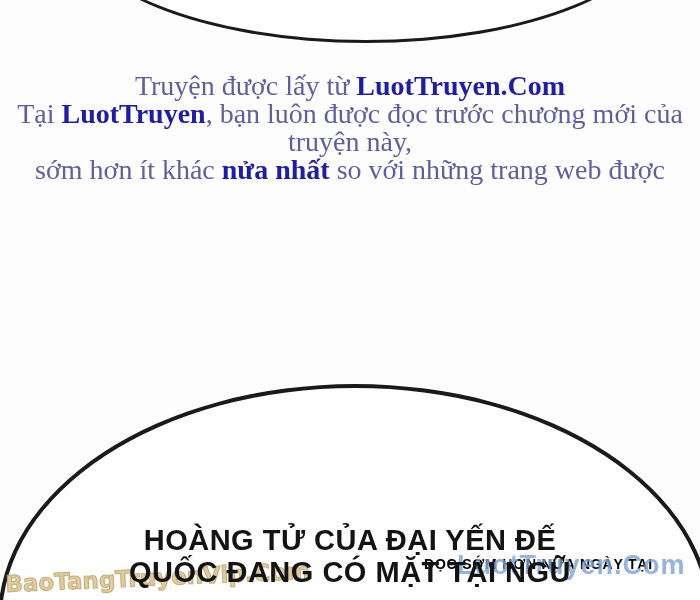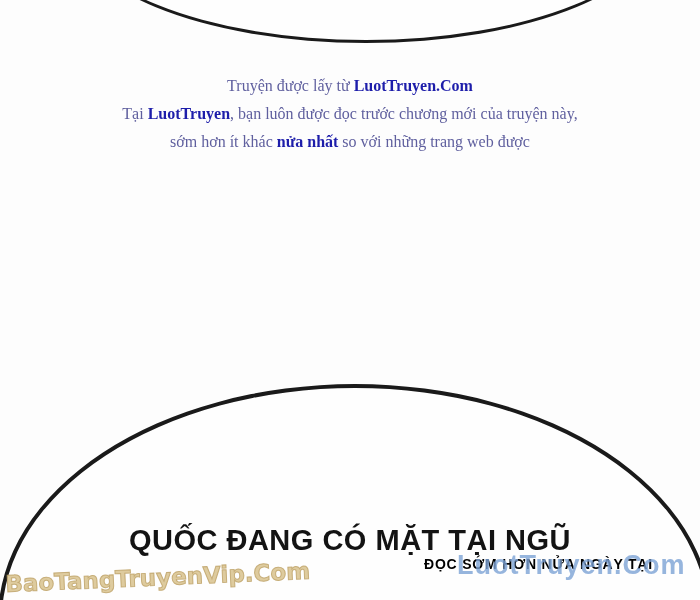--- a/index.html
+++ b/index.html
@@ -28,21 +28,21 @@
     width: 706px; height: 462px;
     border: 4px solid #1a1a1a;
   }
   
   #promo {
     position: absolute;
     left: 0; top: 72px;
     width: 700px;
     text-align: center;
     font-family: "Liberation Serif", "DejaVu Serif", serif;
-    font-size: 16px;
+    font-size: 28px;
     line-height: 28px;
     color: #5f5f9e;
     z-index: 3;
   }
   #promo .b {
     font-weight: 700;
     color: #1d1daa;
   }
   
   #speech {
@@ -98,20 +98,21 @@
 
   <div id="bubble-bottom" class="bubble"></div>
 
   <div id="promo">
     <div><span>Truyện được lấy từ </span><span class="b">LuotTruyen.Com</span></div>
     <div><span>Tại </span><span class="b">LuotTruyen</span><span>, bạn luôn được đọc trước chương mới của truyện này,</span></div>
     <div><span>sớm hơn ít khác </span><span class="b">nửa nhất</span><span> so với những trang web được</span></div>
   </div>
 
   <div id="speech">
+    <div>HOÀNG TỬ CỦA ĐẠI YẾN ĐẾ</div>
     <div>QUỐC ĐANG CÓ MẶT TẠI NGŨ</div>
   </div>
 
   <div id="wm-left" class="wm">BaoTangTruyenVip.Com</div>
 
   <div id="wm-right-caption" class="wm">ĐỌC SỚM HƠN NỬA NGÀY TẠI</div>
 
   <div id="wm-right-site" class="wm">LuotTruyen.Com</div>
 
 </div>

